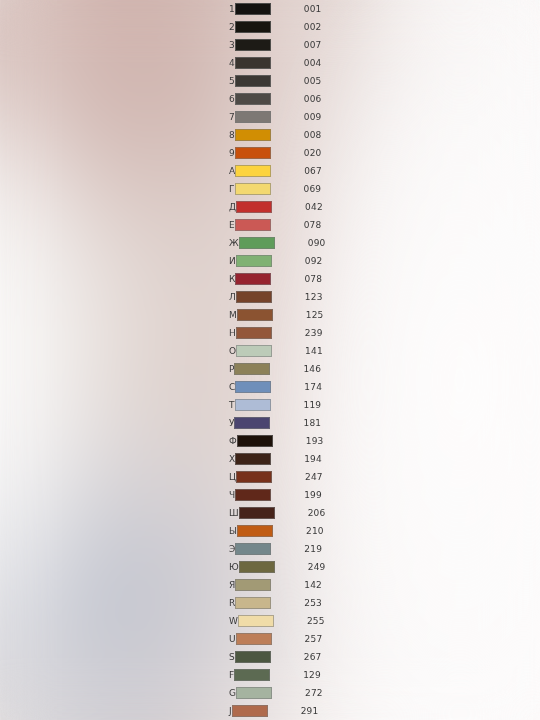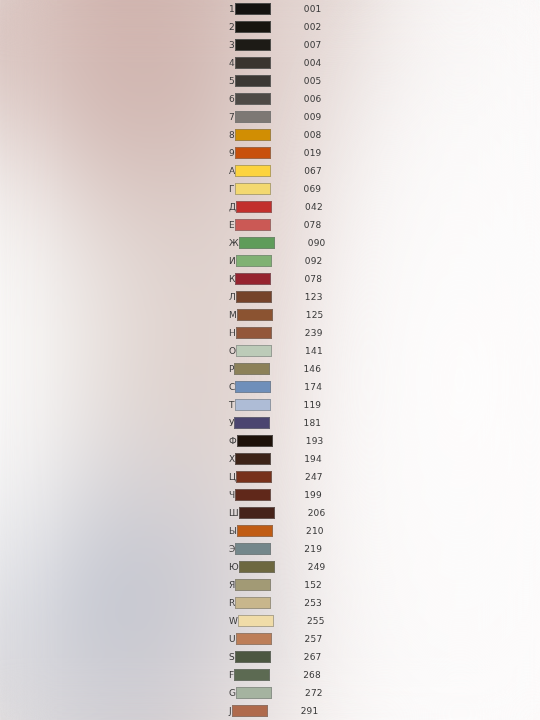--- a/index.html
+++ b/index.html
@@ -184,21 +184,21 @@
       <div class="row-swatch-cell">
         <div class="row-swatch" style="background: rgb(209, 142, 3);"></div>
       </div>
       <div class="row-code">008</div>
     </div>
     <div class="legend-row">
       <div class="row-key">9</div>
       <div class="row-swatch-cell">
         <div class="row-swatch" style="background: rgb(200, 80, 12);"></div>
       </div>
-      <div class="row-code">019</div>
+      <div class="row-code">020</div>
     </div>
     <div class="legend-row">
       <div class="row-key">А</div>
       <div class="row-swatch-cell">
         <div class="row-swatch" style="background: rgb(252, 211, 63);"></div>
       </div>
       <div class="row-code">067</div>
     </div>
     <div class="legend-row">
       <div class="row-key">Г</div>
@@ -352,21 +352,21 @@
       <div class="row-swatch-cell">
         <div class="row-swatch" style="background: rgb(109, 104, 64);"></div>
       </div>
       <div class="row-code">249</div>
     </div>
     <div class="legend-row">
       <div class="row-key">Я</div>
       <div class="row-swatch-cell">
         <div class="row-swatch" style="background: rgb(162, 154, 117);"></div>
       </div>
-      <div class="row-code">152</div>
+      <div class="row-code">142</div>
     </div>
     <div class="legend-row">
       <div class="row-key">R</div>
       <div class="row-swatch-cell">
         <div class="row-swatch" style="background: rgb(200, 182, 140);"></div>
       </div>
       <div class="row-code">253</div>
     </div>
     <div class="legend-row">
       <div class="row-key">W</div>
@@ -387,21 +387,21 @@
       <div class="row-swatch-cell">
         <div class="row-swatch" style="background: rgb(76, 87, 65);"></div>
       </div>
       <div class="row-code">267</div>
     </div>
     <div class="legend-row">
       <div class="row-key">F</div>
       <div class="row-swatch-cell">
         <div class="row-swatch" style="background: rgb(92, 106, 82);"></div>
       </div>
-      <div class="row-code">268</div>
+      <div class="row-code">129</div>
     </div>
     <div class="legend-row">
       <div class="row-key">G</div>
       <div class="row-swatch-cell">
         <div class="row-swatch" style="background: rgb(165, 179, 160);"></div>
       </div>
       <div class="row-code">272</div>
     </div>
     <div class="legend-row">
       <div class="row-key">J</div>

